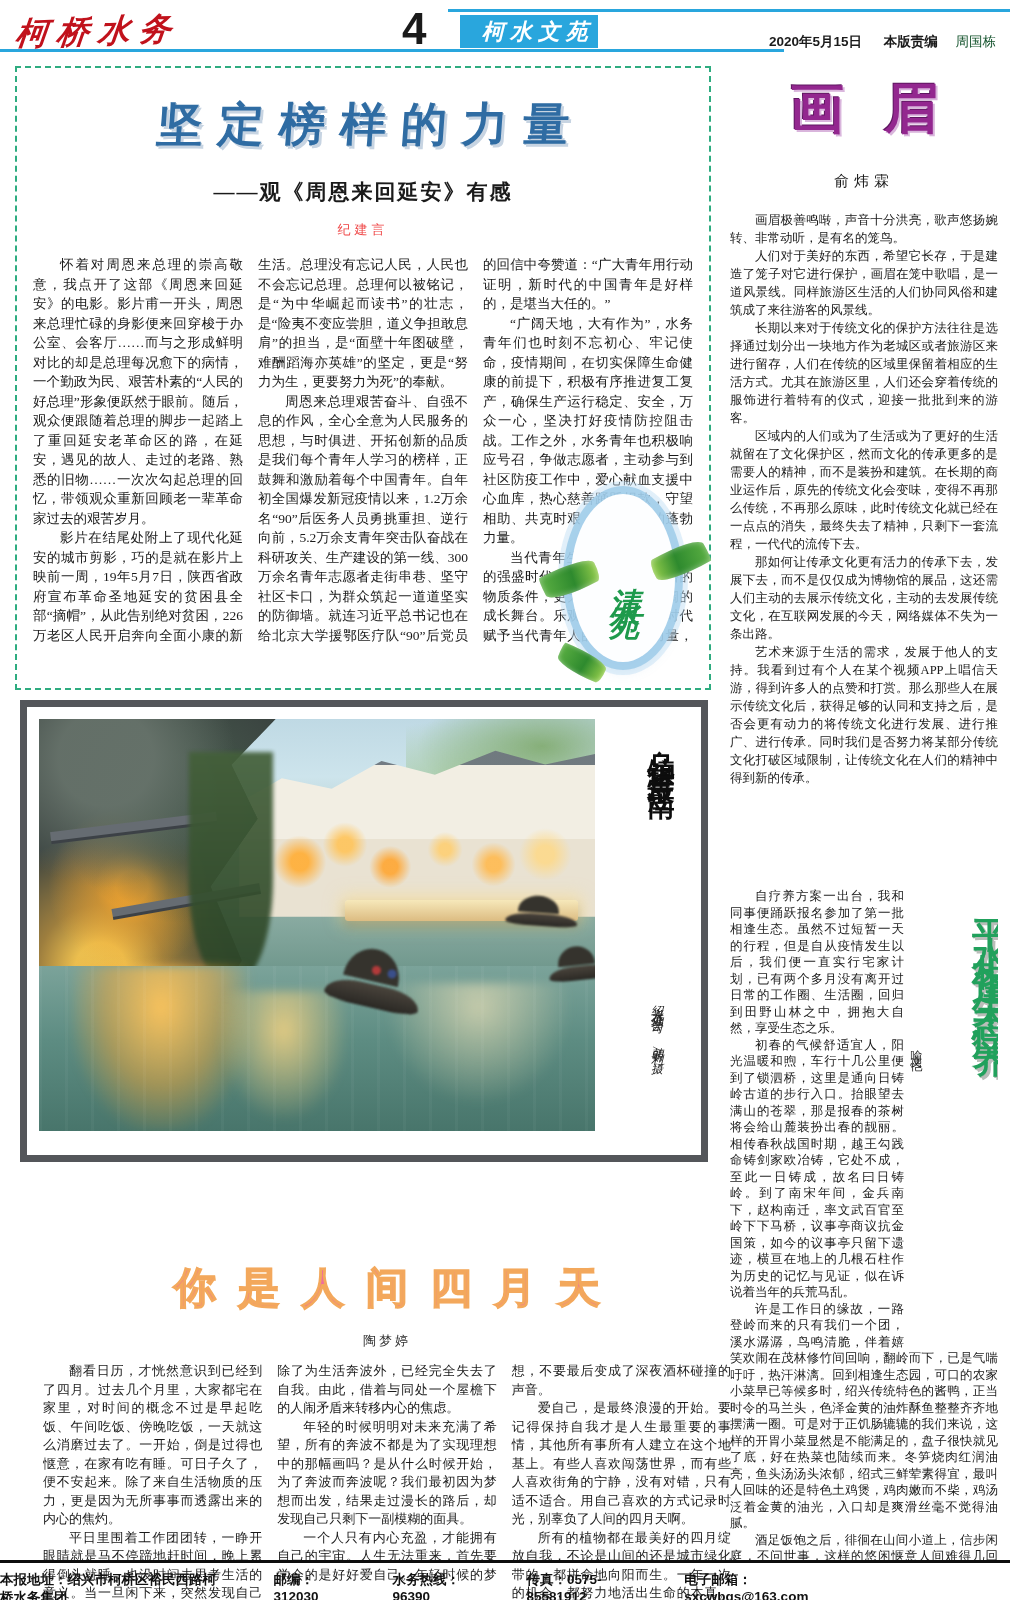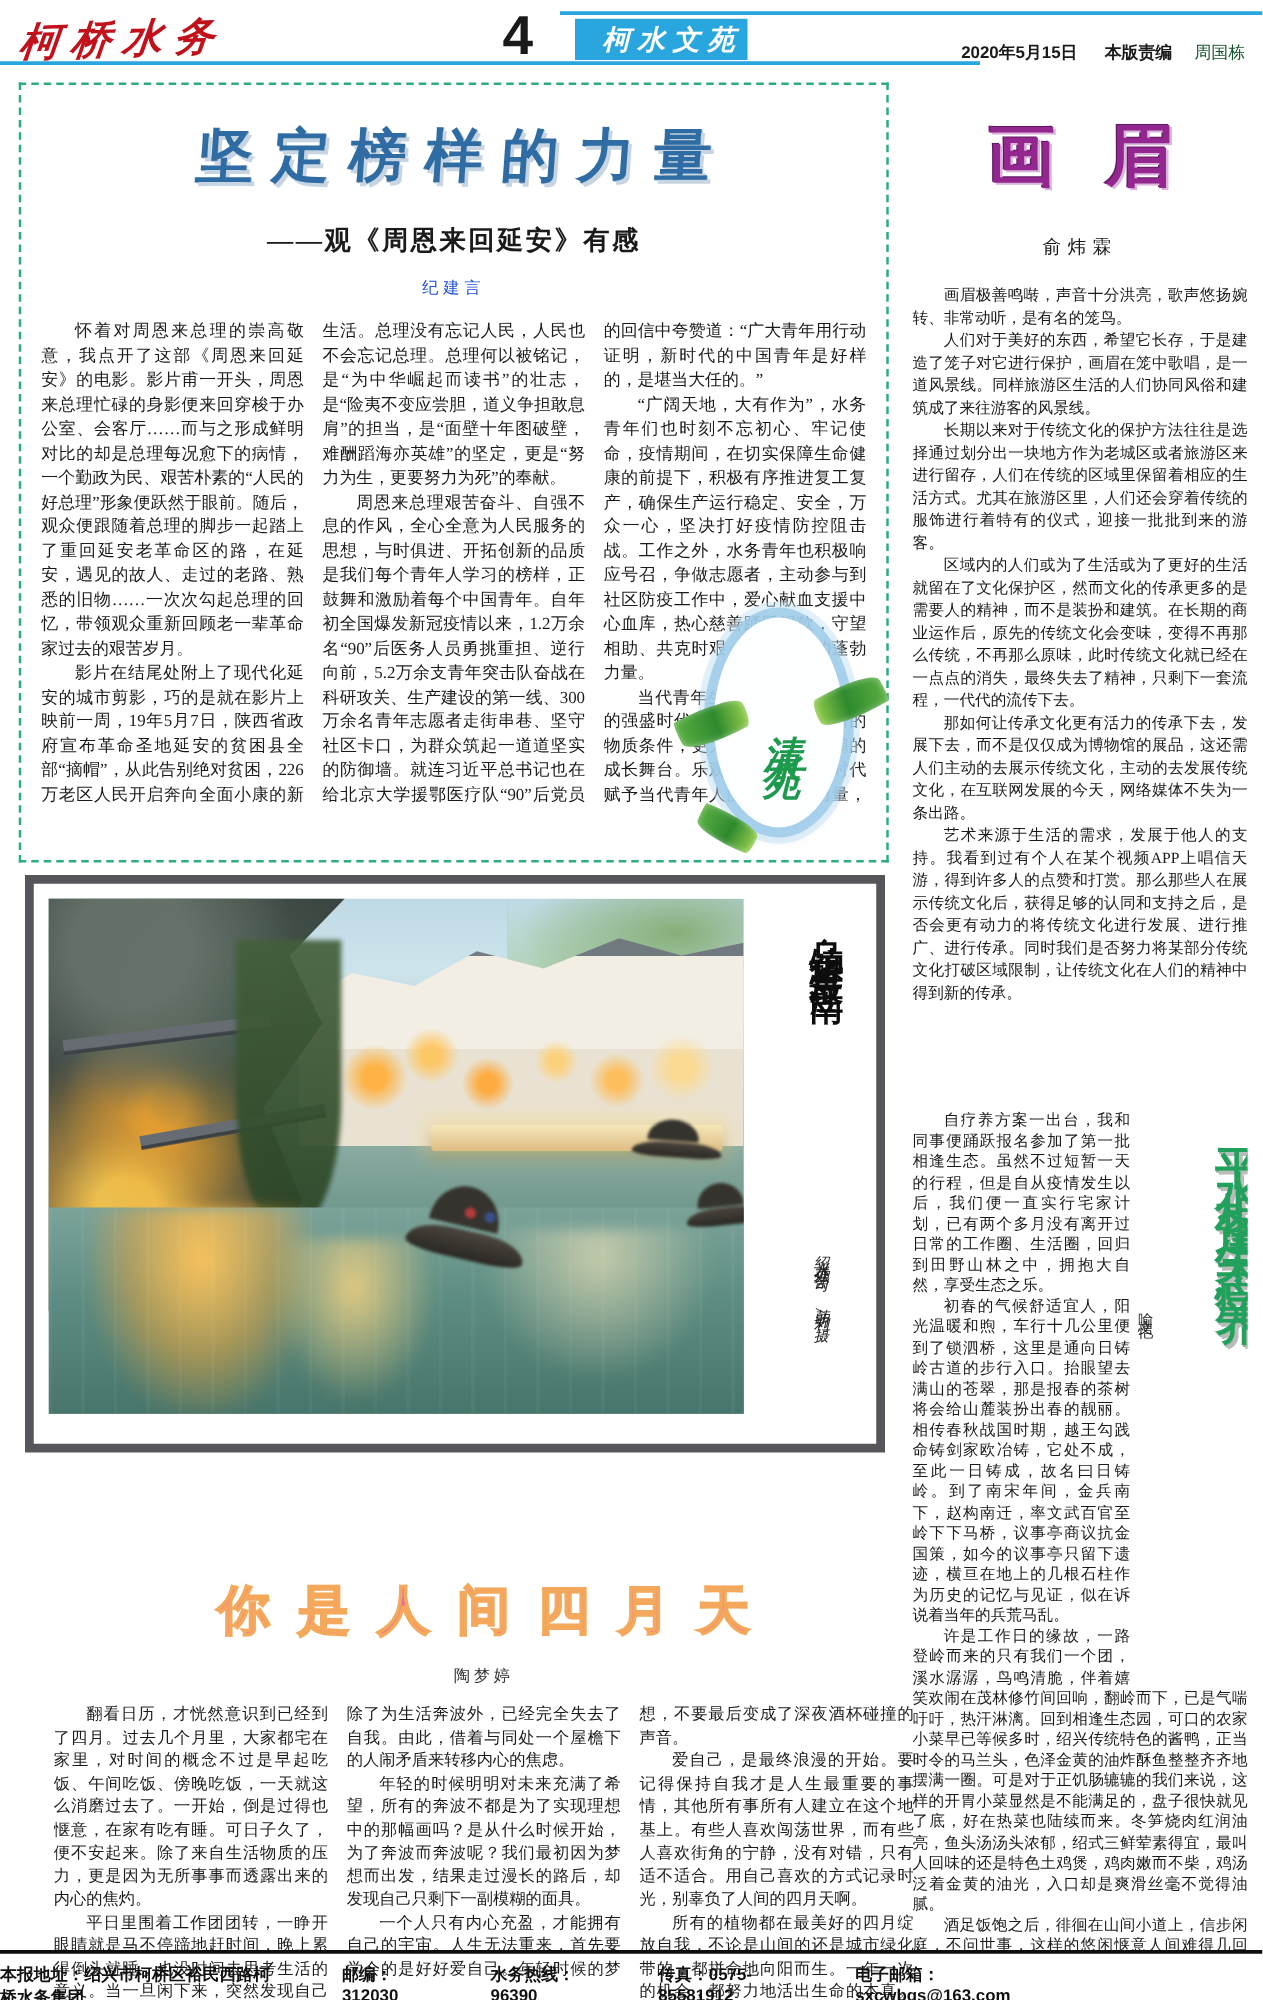--- a/index.html
+++ b/index.html
@@ -21,21 +21,21 @@
   .dateline .ed-label { margin-left:18px; }
   .dateline .ed-name  { margin-left:14px; font-weight:normal; font-family:"Liberation Serif",serif; color:#14532d; }
 
   
   .main-article { position:absolute; left:15px; top:66px; width:692px; height:620px;
                   border:2.5px dashed #2eac80; background:#fff; }
   .main-title { margin:26px 0 0; text-align:center; font-size:46px; font-weight:bold; color:#2f6ca3;
                 letter-spacing:15px; padding-left:15px; transform:skewX(-4deg);
                 text-shadow:3px 3px 0 #c7d4e2, 1px 1px 0 #9fb6cb; }
   .main-subtitle { margin-top:22px; text-align:center; font-size:21px; font-weight:bold; letter-spacing:2px; }
-  .main-author { margin-top:15px; text-align:center; font-size:13px; letter-spacing:4px; color:#1d4ed8; }
+  .main-author { margin-top:15px; text-align:center; font-size:13px; letter-spacing:4px; color:#ef4444; }
   .main-body { margin:16px 16px 0; height:398px; overflow:hidden;
                column-count:3; column-gap:15px; font-size:13.5px; line-height:19.5px; text-align:justify; }
   .main-body p { margin:0; text-indent:2em; }
 
   
   .qsy-badge { position:absolute; right:10px; bottom:12px; width:150px; height:192px; }
   .qsy-ring { position:absolute; left:22px; top:10px; width:104px; height:168px; border-radius:50%;
               background:#fdfeff;
               box-shadow:0 0 0 8px rgba(158,203,233,.85), 0 0 0 13px rgba(190,222,244,.45),
                          0 6px 14px rgba(120,170,210,.35); }
@@ -44,21 +44,21 @@
               color:#1e9a4c; letter-spacing:11px; }
   .qsy-leaf { position:absolute; width:58px; height:30px;
               background:linear-gradient(100deg,#5cb043,#2e8a2e 55%,#9bd24e);
               border-radius:4% 96% 10% 90% / 60% 40% 60% 40%;
               box-shadow:inset 0 0 6px rgba(255,255,255,.45); }
   .qsy-leaf.l1 { left:-8px; top:80px; transform:rotate(-28deg); }
   .qsy-leaf.l2 { left:4px; bottom:-2px; transform:rotate(22deg) scale(.85); }
   .qsy-leaf.l3 { right:-10px; top:62px; transform:rotate(150deg); }
 
   
-  .huamei { position:absolute; left:730px; top:89px; width:268px; height:786px; overflow:hidden; }
+  .huamei { position:absolute; left:730px; top:73px; width:268px; height:786px; overflow:hidden; }
   .hm-title { margin:0; text-align:center; font-size:54px; font-weight:bold; color:#93278f;
               letter-spacing:40px; padding-left:40px;
               text-shadow:2px 2px 0 #d9b5dc, -1px -1px 0 #5e1761; }
   .hm-author { text-align:center; margin-top:26px; font-size:15px; letter-spacing:5px; }
   .hm-body { margin-top:20px; font-size:12.5px; line-height:18px; text-align:justify; }
   .hm-body p { margin:0; text-indent:2em; }
 
   
   .photo-frame { position:absolute; left:20px; top:700px; width:674px; height:448px;
                  border:7px solid #54565a; background:#fff; }

